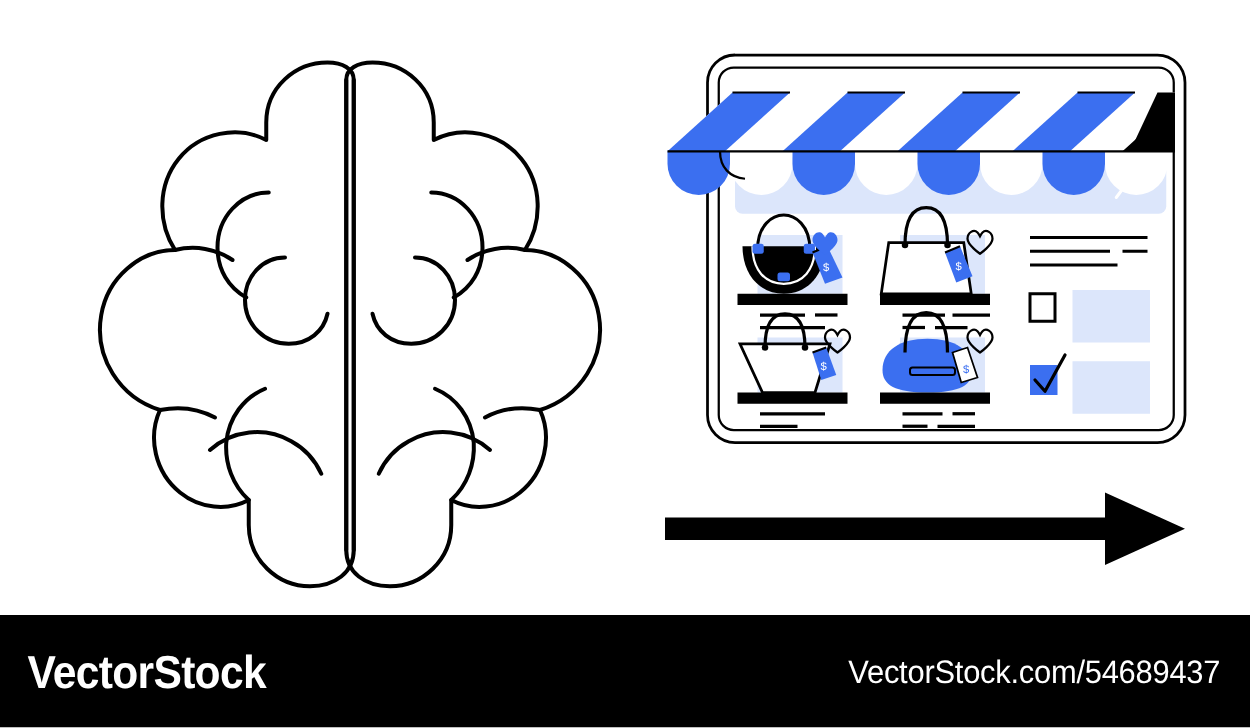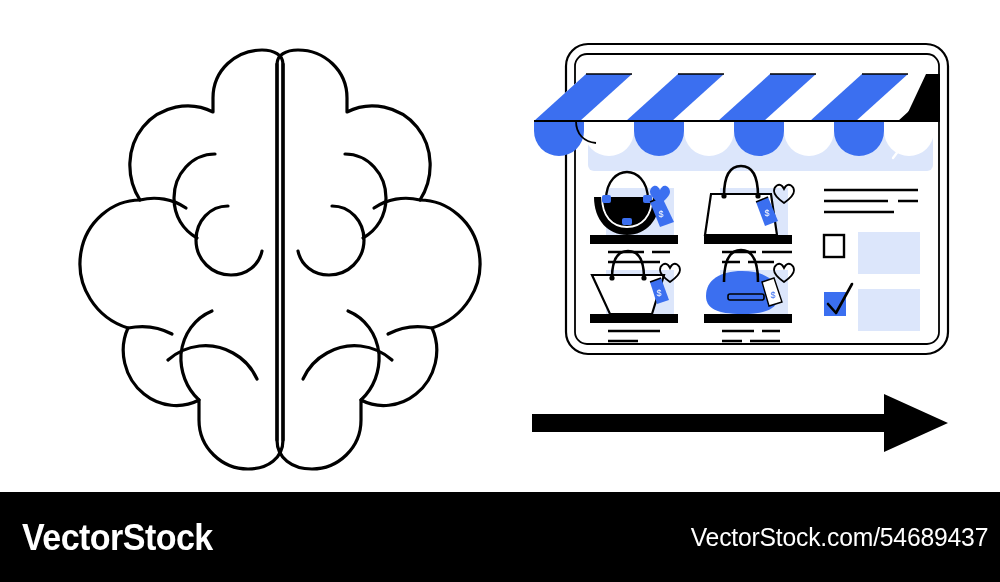--- a/index.html
+++ b/index.html
@@ -57,21 +57,21 @@
     position: absolute;
     left: 0;
     top: 492px;
     width: 1000px;
     height: 90px;
     background: #000000;
     display: flex;
     align-items: center;
     justify-content: space-between;
     box-sizing: border-box;
-    padding: 0 12px 0 22px;
+    padding: 0 24px 0 22px;
   }
   .brand-logo {
     color: #ffffff;
     font-size: 37px;
     font-weight: 700;
     letter-spacing: -0.6px;
     font-family: "Liberation Sans", sans-serif;
     line-height: 1;
     transform: scaleX(0.92);
     transform-origin: left center;

